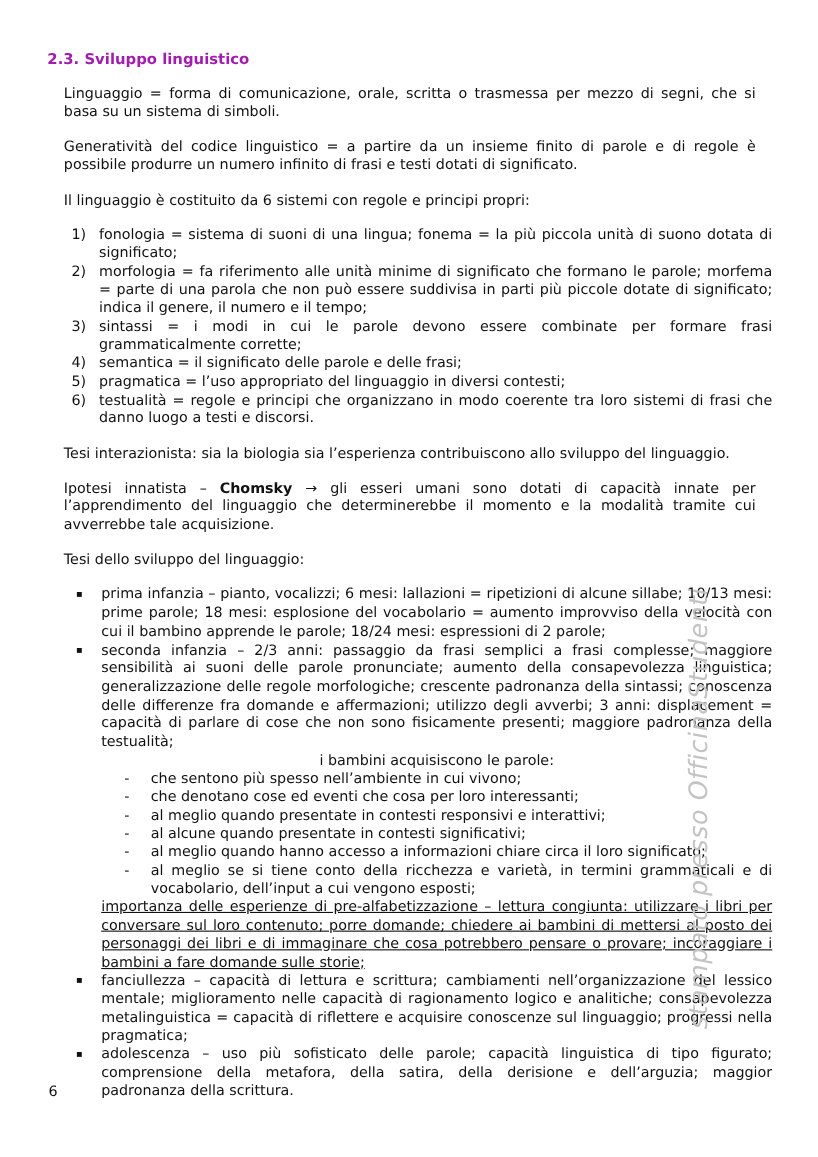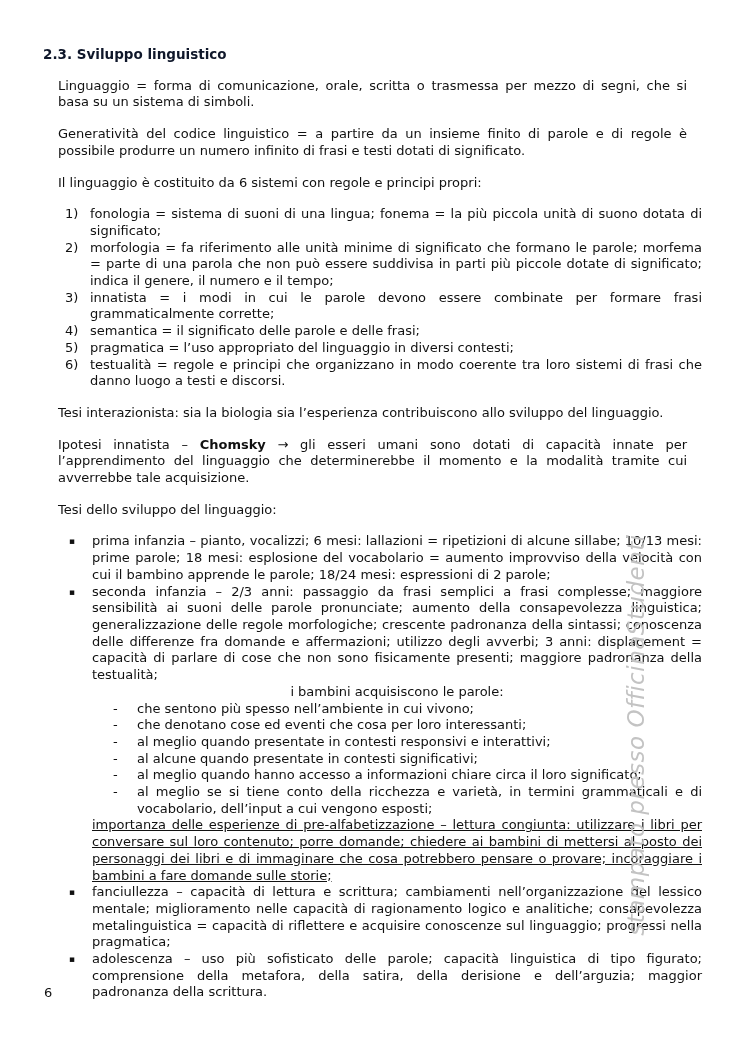--- a/index.html
+++ b/index.html
@@ -11,21 +11,21 @@
     color:#111;
     overflow:hidden;
   }
   .content{
     position:absolute;left:43px;top:46px;width:659px;
     font-size:13px;line-height:16.7px;
   }
   .heading{
     font-weight:bold;
     font-size:13.5px;
-    color:#0f172a;
+    color:#a21caf;
     margin:0 0 1px 0;
   }
   p.para{margin:15px;text-align:justify;}
   .nli{position:relative;padding-left:47px;text-align:justify;}
   .nli .marker{position:absolute;left:22px;}
   .bli{position:relative;padding-left:49px;text-align:justify;}
   .bli > .marker{position:absolute;left:26px;top:0px;font-size:9px;}
   .sub-intro{margin:0;text-align:center;}
   .sli{position:relative;padding-left:45px;text-align:justify;}
   .sli .marker{position:absolute;left:21px;}
@@ -64,21 +64,21 @@
       <div class="nli">
         <span class="marker">1)</span>
         <span>fonologia = sistema di suoni di una lingua; fonema = la più piccola unità di suono dotata di significato;</span>
       </div>
       <div class="nli">
         <span class="marker">2)</span>
         <span>morfologia = fa riferimento alle unità minime di significato che formano le parole; morfema = parte di una parola che non può essere suddivisa in parti più piccole dotate di significato; indica il genere, il numero e il tempo;</span>
       </div>
       <div class="nli">
         <span class="marker">3)</span>
-        <span>innatista = i modi in cui le parole devono essere combinate per formare frasi grammaticalmente corrette;</span>
+        <span>sintassi = i modi in cui le parole devono essere combinate per formare frasi grammaticalmente corrette;</span>
       </div>
       <div class="nli">
         <span class="marker">4)</span>
         <span>semantica = il significato delle parole e delle frasi;</span>
       </div>
       <div class="nli">
         <span class="marker">5)</span>
         <span>pragmatica = l’uso appropriato del linguaggio in diversi contesti;</span>
       </div>
       <div class="nli">

